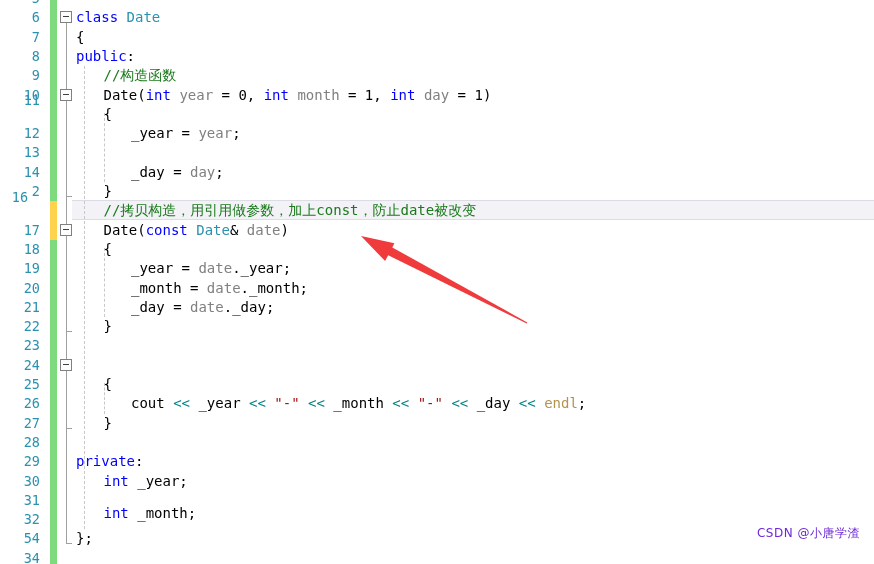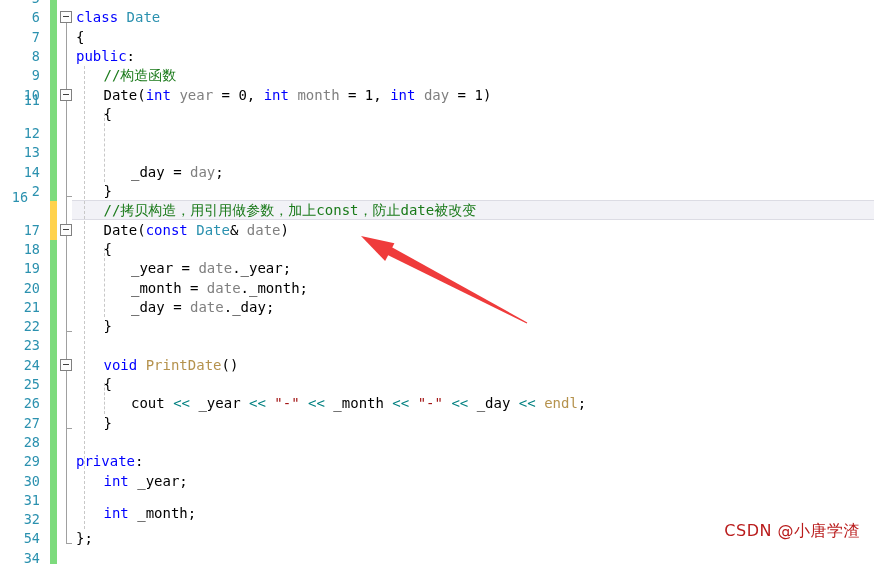--- a/index.html
+++ b/index.html
@@ -132,22 +132,22 @@
     left: 0; top: 0;
     pointer-events: none;
   }
 
   
   .watermark {
     position: absolute;
     right: 14px;
     bottom: 22px;
     font-family: "DejaVu Sans", sans-serif;
-    font-size: 16px;
-    color: #b91c1c;
+    font-size: 12px;
+    color: #6d28d9;
     letter-spacing: 0.5px;
     white-space: nowrap;
   }
 </style>
 </head>
 <body>
 
 <div id="editor">
 
   <div class="gutter" id="gutter">
@@ -214,31 +214,31 @@
     </div>
 
   <div class="codearea" id="codearea">
       <div class="codeline" style="top: -11px; padding-left: 0px;"></div>
       <div class="codeline" style="top: 8.3px; padding-left: 0px;"><span class="kw">class </span><span class="type">Date</span></div>
       <div class="codeline" style="top: 27.6px; padding-left: 0px;"><span class="plain">{</span></div>
       <div class="codeline" style="top: 46.9px; padding-left: 0px;"><span class="kw">public</span><span class="plain">:</span></div>
       <div class="codeline" style="top: 66.2px; padding-left: 27.5px;"><span class="cmt">//构造函数</span></div>
       <div class="codeline" style="top: 85.5px; padding-left: 27.5px;"><span class="plain">Date(</span><span class="kw">int</span><span class="plain"> </span><span class="param">year</span><span class="plain"> = 0, </span><span class="kw">int</span><span class="plain"> </span><span class="param">month</span><span class="plain"> = 1, </span><span class="kw">int</span><span class="plain"> </span><span class="param">day</span><span class="plain"> = 1)</span></div>
       <div class="codeline" style="top: 104.8px; padding-left: 27.5px;"><span class="plain">{</span></div>
+      <div class="codeline" style="top: 124.1px; padding-left: 55px;"><span class="plain">_year = </span><span class="param">year</span><span class="plain">;</span></div>
       <div class="codeline" style="top: 162.7px; padding-left: 55px;"><span class="plain">_day = </span><span class="param">day</span><span class="plain">;</span></div>
       <div class="codeline" style="top: 182px; padding-left: 27.5px;"><span class="plain">}</span></div>
       <div class="codeline" style="top: 220.6px; padding-left: 27.5px;"><span class="plain">Date(</span><span class="kw">const</span><span class="plain"> </span><span class="type">Date</span><span class="plain">&amp; </span><span class="param">date</span><span class="plain">)</span></div>
       <div class="codeline" style="top: 201.3px; padding-left: 27.5px;"><span class="cmt">//拷贝构造，用引用做参数，加上const，防止date被改变</span></div>
       <div class="codeline" style="top: 239.9px; padding-left: 27.5px;"><span class="plain">{</span></div>
       <div class="codeline" style="top: 259.2px; padding-left: 55px;"><span class="plain">_year = </span><span class="param">date</span><span class="plain">._year;</span></div>
       <div class="codeline" style="top: 278.5px; padding-left: 55px;"><span class="plain">_month = </span><span class="param">date</span><span class="plain">._month;</span></div>
       <div class="codeline" style="top: 297.8px; padding-left: 55px;"><span class="plain">_day = </span><span class="param">date</span><span class="plain">._day;</span></div>
       <div class="codeline" style="top: 317.1px; padding-left: 27.5px;"><span class="plain">}</span></div>
       <div class="codeline" style="top: 336.4px; padding-left: 27.5px;"></div>
-      <div class="codeline" style="top: 355.7px; padding-left: 27.5px;"><span class="kw">void</span><span class="plain"> </span><span class="func">PrintDate</span><span class="plain">()</span></div>
       <div class="codeline" style="top: 375px; padding-left: 27.5px;"><span class="plain">{</span></div>
       <div class="codeline" style="top: 394.3px; padding-left: 55px;"><span class="plain">cout </span><span class="op">&lt;&lt;</span><span class="plain"> _year </span><span class="op">&lt;&lt;</span><span class="plain"> </span><span class="str">"-"</span><span class="plain"> </span><span class="op">&lt;&lt;</span><span class="plain"> _month </span><span class="op">&lt;&lt;</span><span class="plain"> </span><span class="str">"-"</span><span class="plain"> </span><span class="op">&lt;&lt;</span><span class="plain"> _day </span><span class="op">&lt;&lt;</span><span class="plain"> </span><span class="func">endl</span><span class="plain">;</span></div>
       <div class="codeline" style="top: 413.6px; padding-left: 27.5px;"><span class="plain">}</span></div>
       <div class="codeline" style="top: 432.9px; padding-left: 0px;"></div>
       <div class="codeline" style="top: 452.2px; padding-left: 0px;"><span class="kw">private</span><span class="plain">:</span></div>
       <div class="codeline" style="top: 471.5px; padding-left: 27.5px;"><span class="kw">int</span><span class="plain"> _year;</span></div>
       <div class="codeline" style="top: 504px; padding-left: 27.5px;"><span class="kw">int</span><span class="plain"> _month;</span></div>
       <div class="codeline" style="top: 529.4px; padding-left: 0px;"><span class="plain">};</span></div>
       <div class="codeline" style="top: 548.7px; padding-left: 0px;"></div>
     </div>

